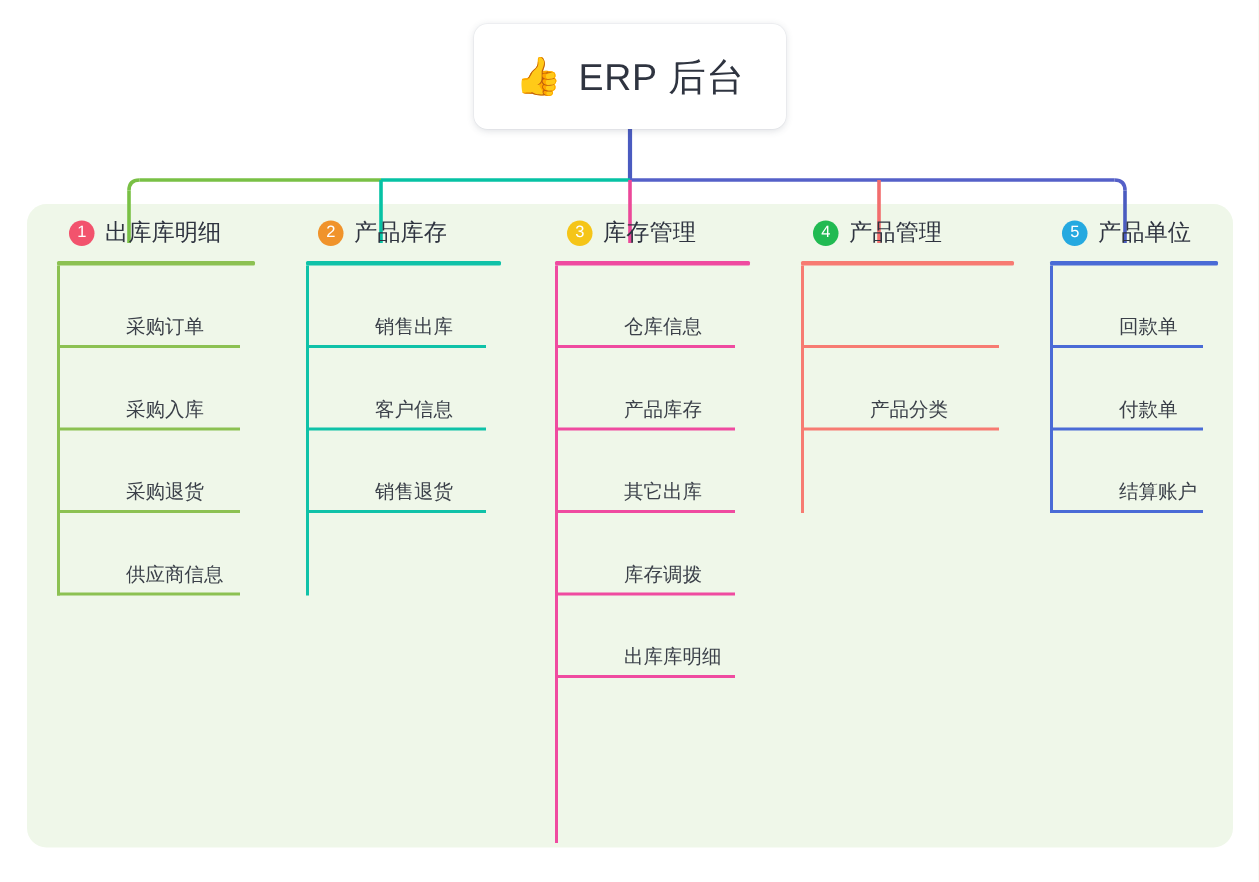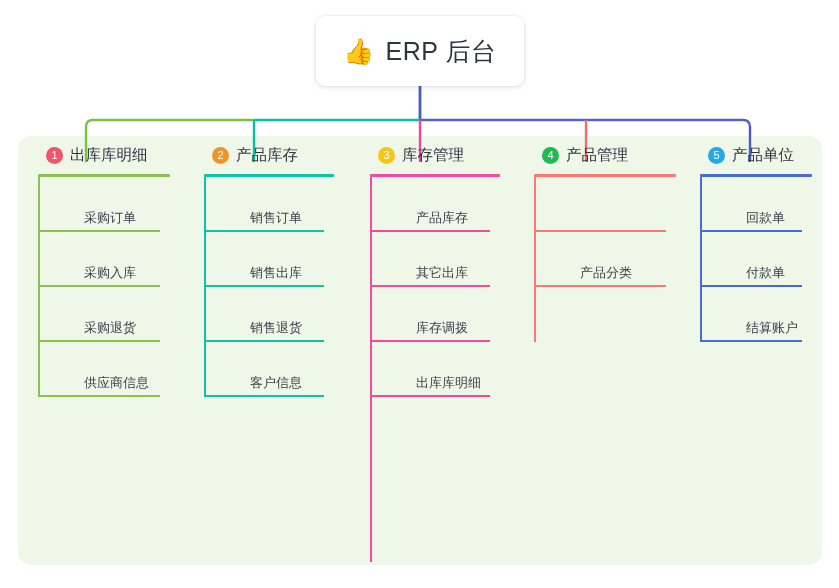--- a/index.html
+++ b/index.html
@@ -131,46 +131,46 @@
       </div>
       <div class="col" style="left: 176px; width: 148px;">
         <div class="col-head">
           <span class="badge" style="background: rgb(240, 147, 43);">2</span>
           <span class="col-title">产品库存</span>
         </div>
         <div class="head-rule" style="background: rgb(15, 194, 168); width: 130px;"></div>
         <div class="items">
           <div class="spine" style="background: rgb(15, 194, 168); height: 220px;"></div>
           <div class="item">
-            <span class="item-label">销售订单</span>
-            <div class="item-rule" style="background: rgb(15, 194, 168); width: 120px;"></div>
-          </div>
-          <div class="item">
             <span class="item-label">销售出库</span>
             <div class="item-rule" style="background: rgb(15, 194, 168); width: 120px;"></div>
           </div>
           <div class="item">
+            <span class="item-label">客户信息</span>
+            <div class="item-rule" style="background: rgb(15, 194, 168); width: 120px;"></div>
+          </div>
+          <div class="item">
             <span class="item-label">销售退货</span>
             <div class="item-rule" style="background: rgb(15, 194, 168); width: 120px;"></div>
           </div>
-          <div class="item">
-            <span class="item-label">客户信息</span>
-            <div class="item-rule" style="background: rgb(15, 194, 168); width: 120px;"></div>
-          </div>
         </div>
       </div>
       <div class="col" style="left: 342px; width: 148px;">
         <div class="col-head">
           <span class="badge" style="background: rgb(245, 197, 24);">3</span>
           <span class="col-title">库存管理</span>
         </div>
         <div class="head-rule" style="background: rgb(239, 75, 160); width: 130px;"></div>
         <div class="items">
           <div class="spine" style="background: rgb(239, 75, 160); height: 385px;"></div>
           <div class="item">
+            <span class="item-label">仓库信息</span>
+            <div class="item-rule" style="background: rgb(239, 75, 160); width: 120px;"></div>
+          </div>
+          <div class="item">
             <span class="item-label">产品库存</span>
             <div class="item-rule" style="background: rgb(239, 75, 160); width: 120px;"></div>
           </div>
           <div class="item">
             <span class="item-label">其它出库</span>
             <div class="item-rule" style="background: rgb(239, 75, 160); width: 120px;"></div>
           </div>
           <div class="item">
             <span class="item-label">库存调拨</span>
             <div class="item-rule" style="background: rgb(239, 75, 160); width: 120px;"></div>

